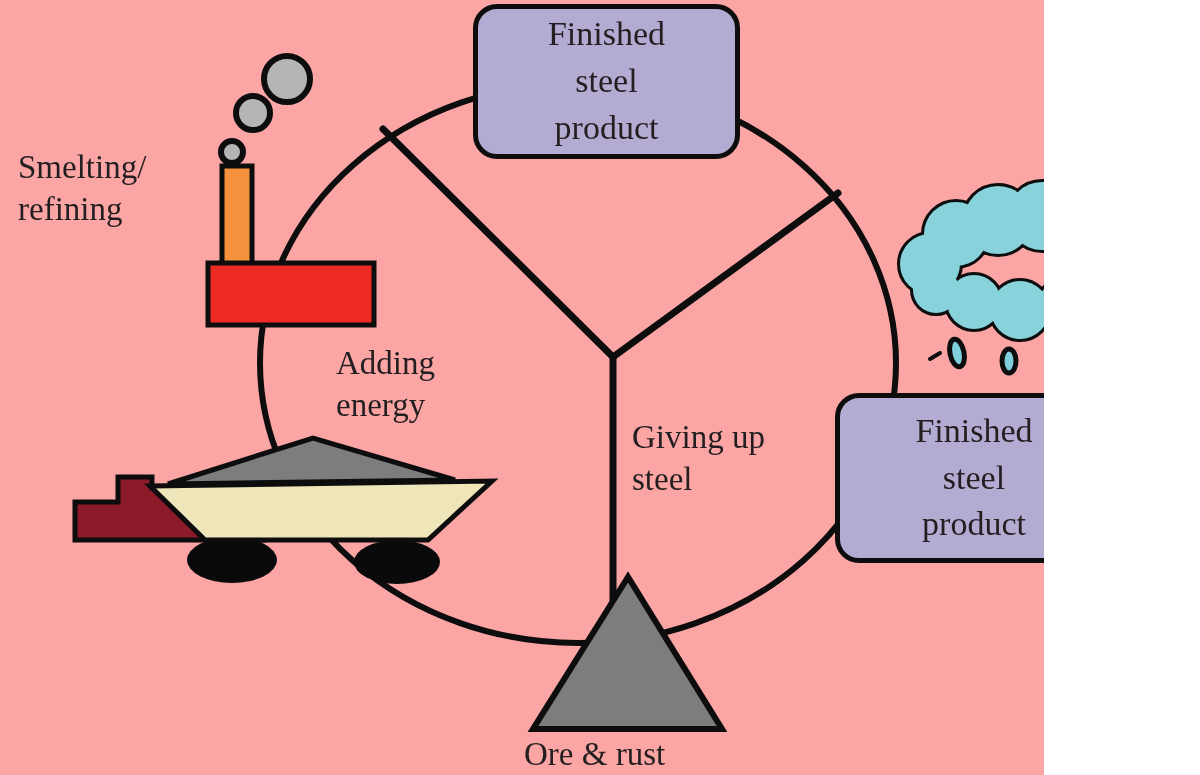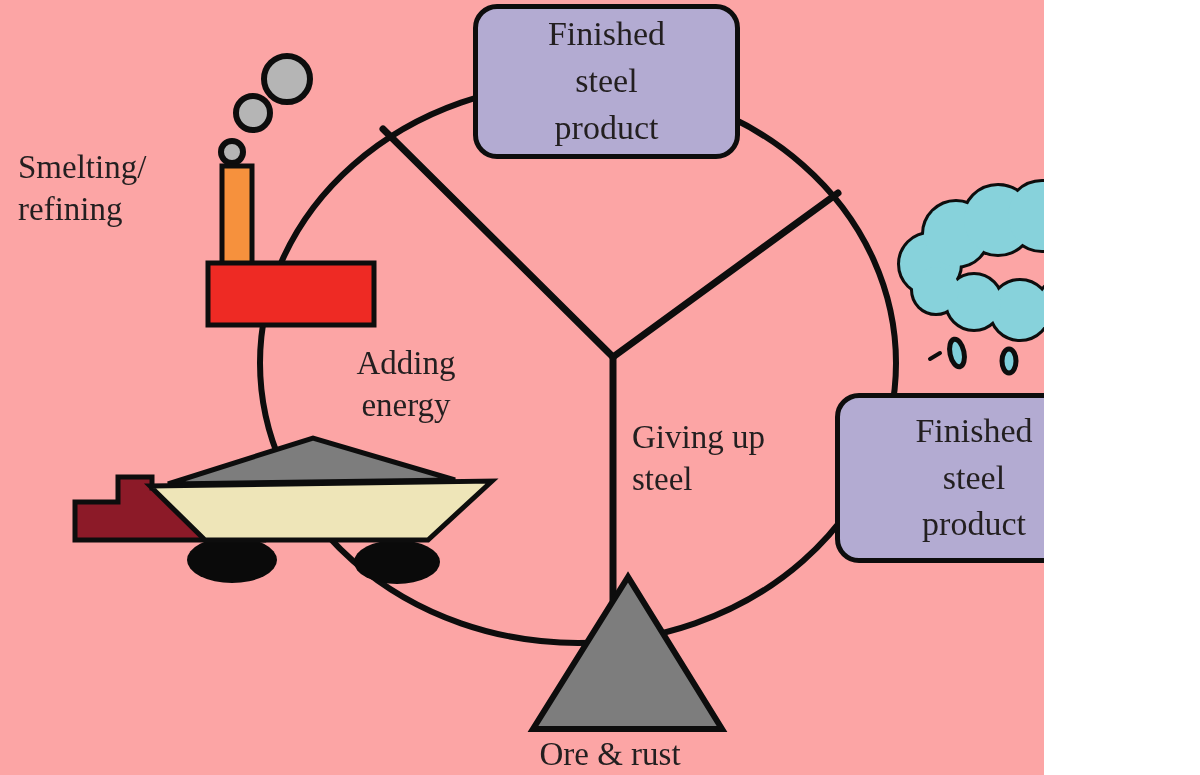--- a/index.html
+++ b/index.html
@@ -1,20 +1,20 @@
 <!DOCTYPE html>
 <html style="--line: #0d0d0d; --text: #231f20; --box_fill: #b3abd2; --cloud: #87d2db; --drop: #7fd0dc; --red: #ee2a24; --orange: #f6913d; --smoke: #b5b5b5; --maroon: #8c1a28; --cream: #eee5b8; --gray: #7d7d7d; --wheel: #0a0a0a;"><head>
 <meta charset="utf-8">
 <style>
   html,body{margin:0;padding:0;background:#ffffff;}
   #stage{position:relative;width:1044px;height:775px;background:#fca5a5;overflow:hidden;
          font-family:"Liberation Serif", serif;color:var(--text,#231f20);}
   #diagram-svg{position:absolute;left:0;top:0;}
   .label{position:absolute;font-size:33px;line-height:1.28;white-space:pre-line;color:var(--text,#231f20);}
-  .centered{text-align:center;}
+  .centered{}
   .node-box{position:absolute;background:var(--box_fill,#b3abd2);border:5px solid var(--line,#0d0d0d);
             border-radius:24px;display:flex;align-items:center;justify-content:center;box-sizing:border-box;}
   .node-box .box-label{font-size:34px;line-height:1.38;white-space:pre-line;text-align:center;}
 </style>
 </head>
 <body>
 
 <div id="stage">
 
   <svg id="diagram-svg" width="1200" height="775" viewBox="0 0 1200 775">

